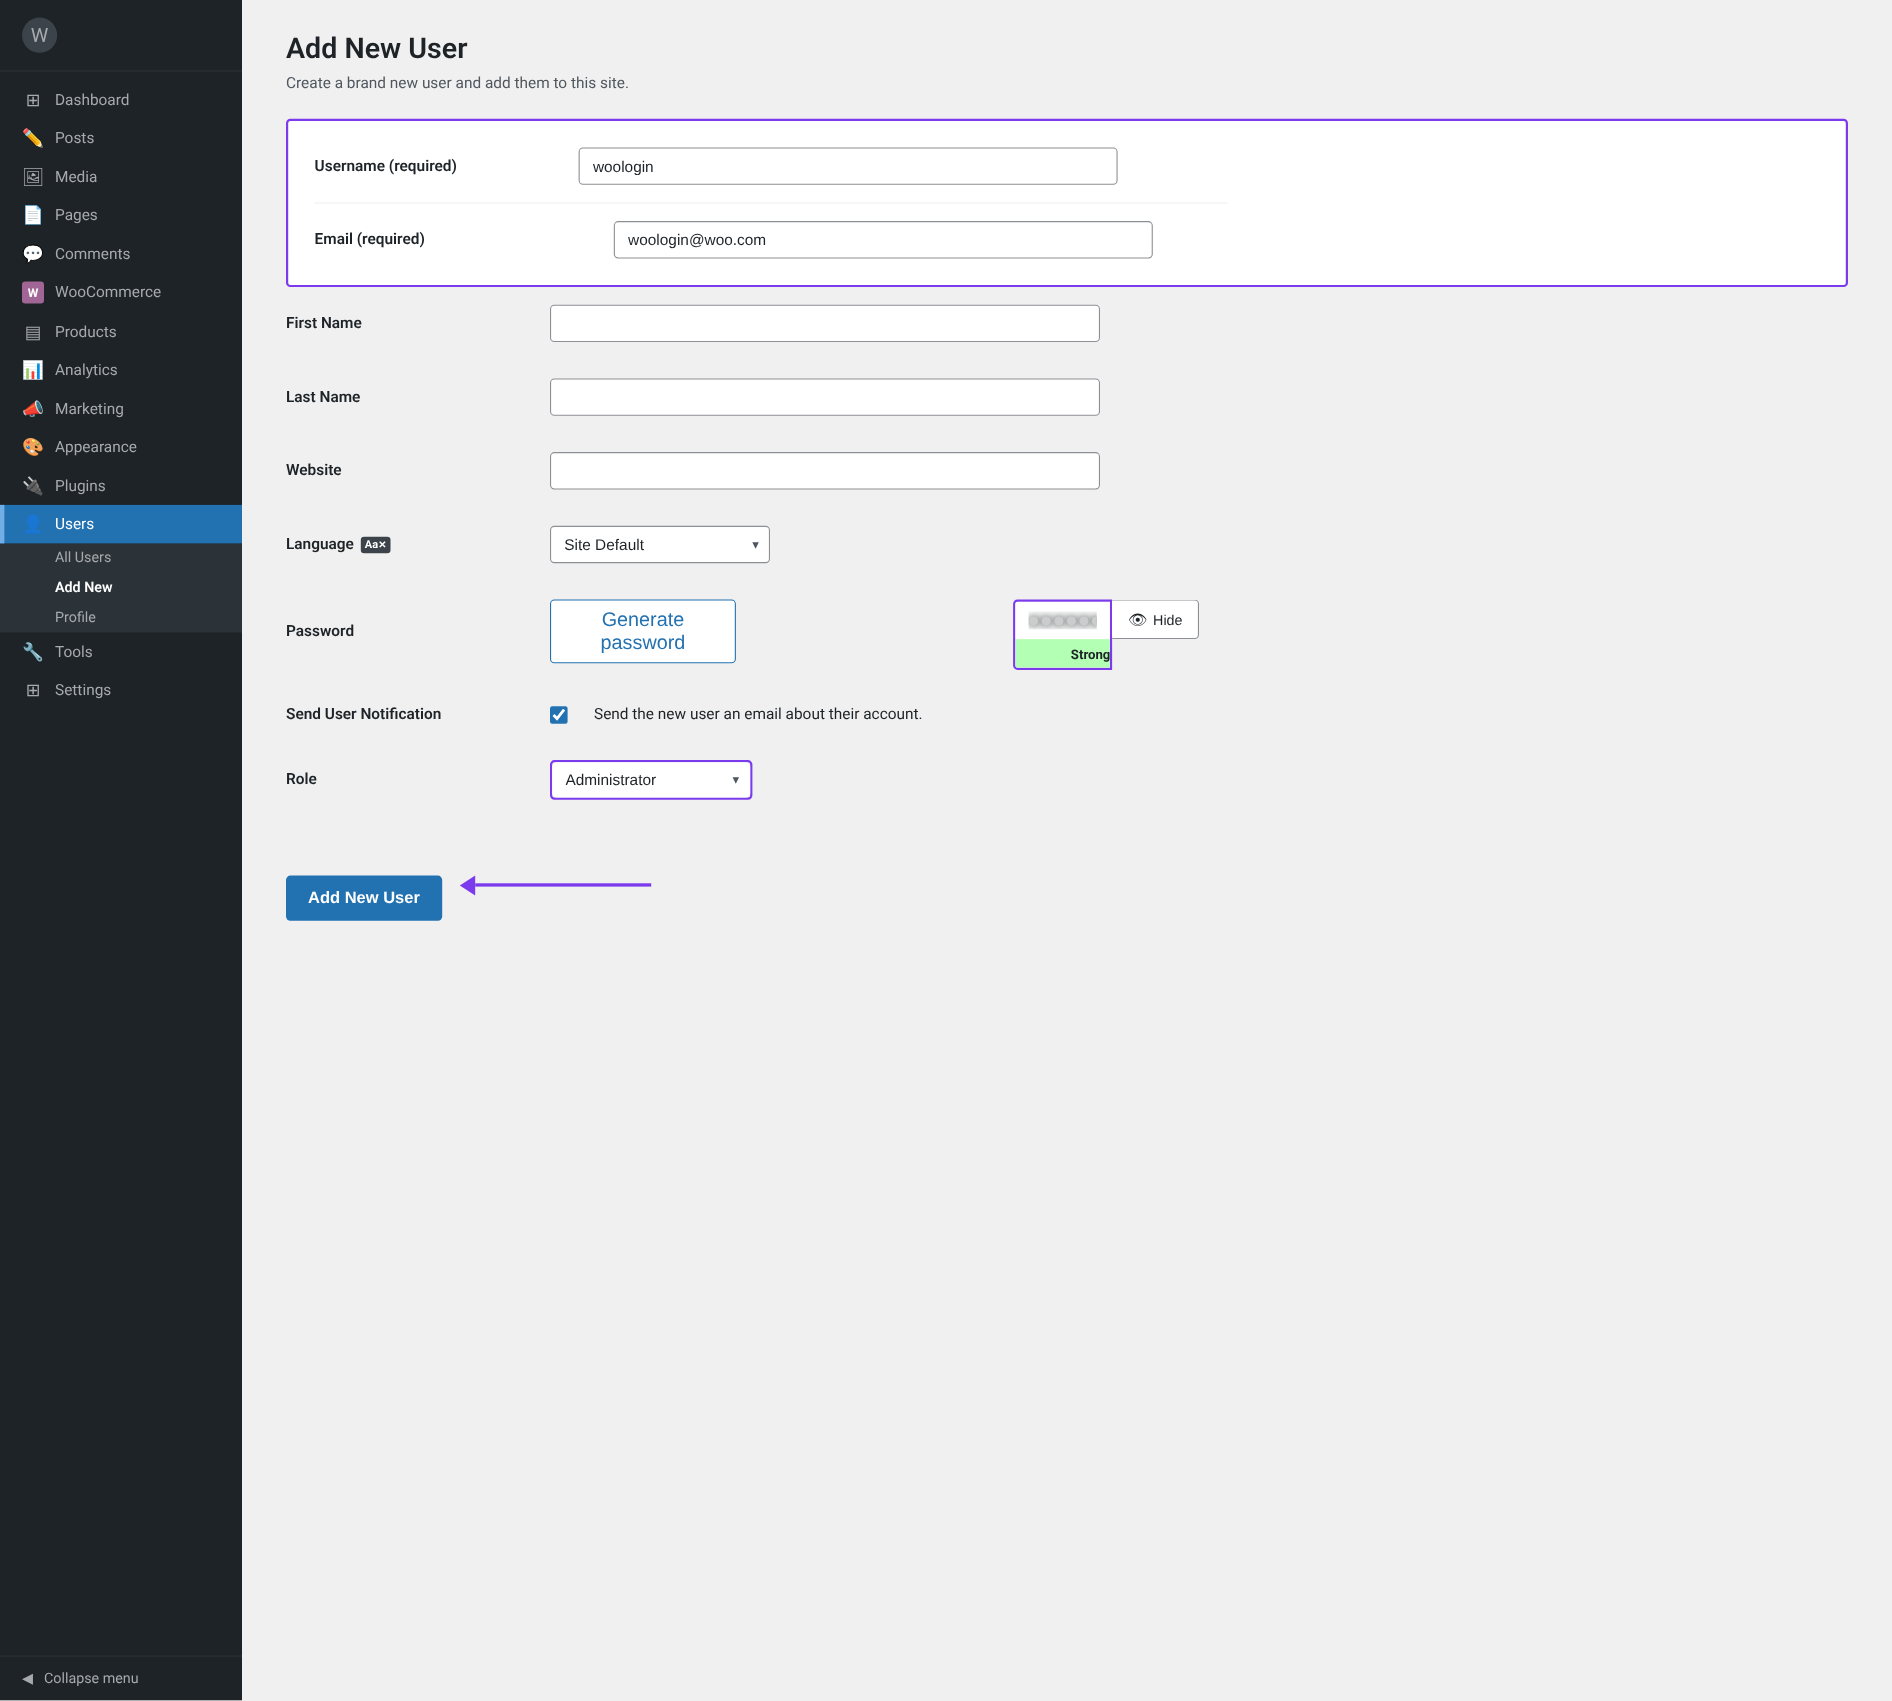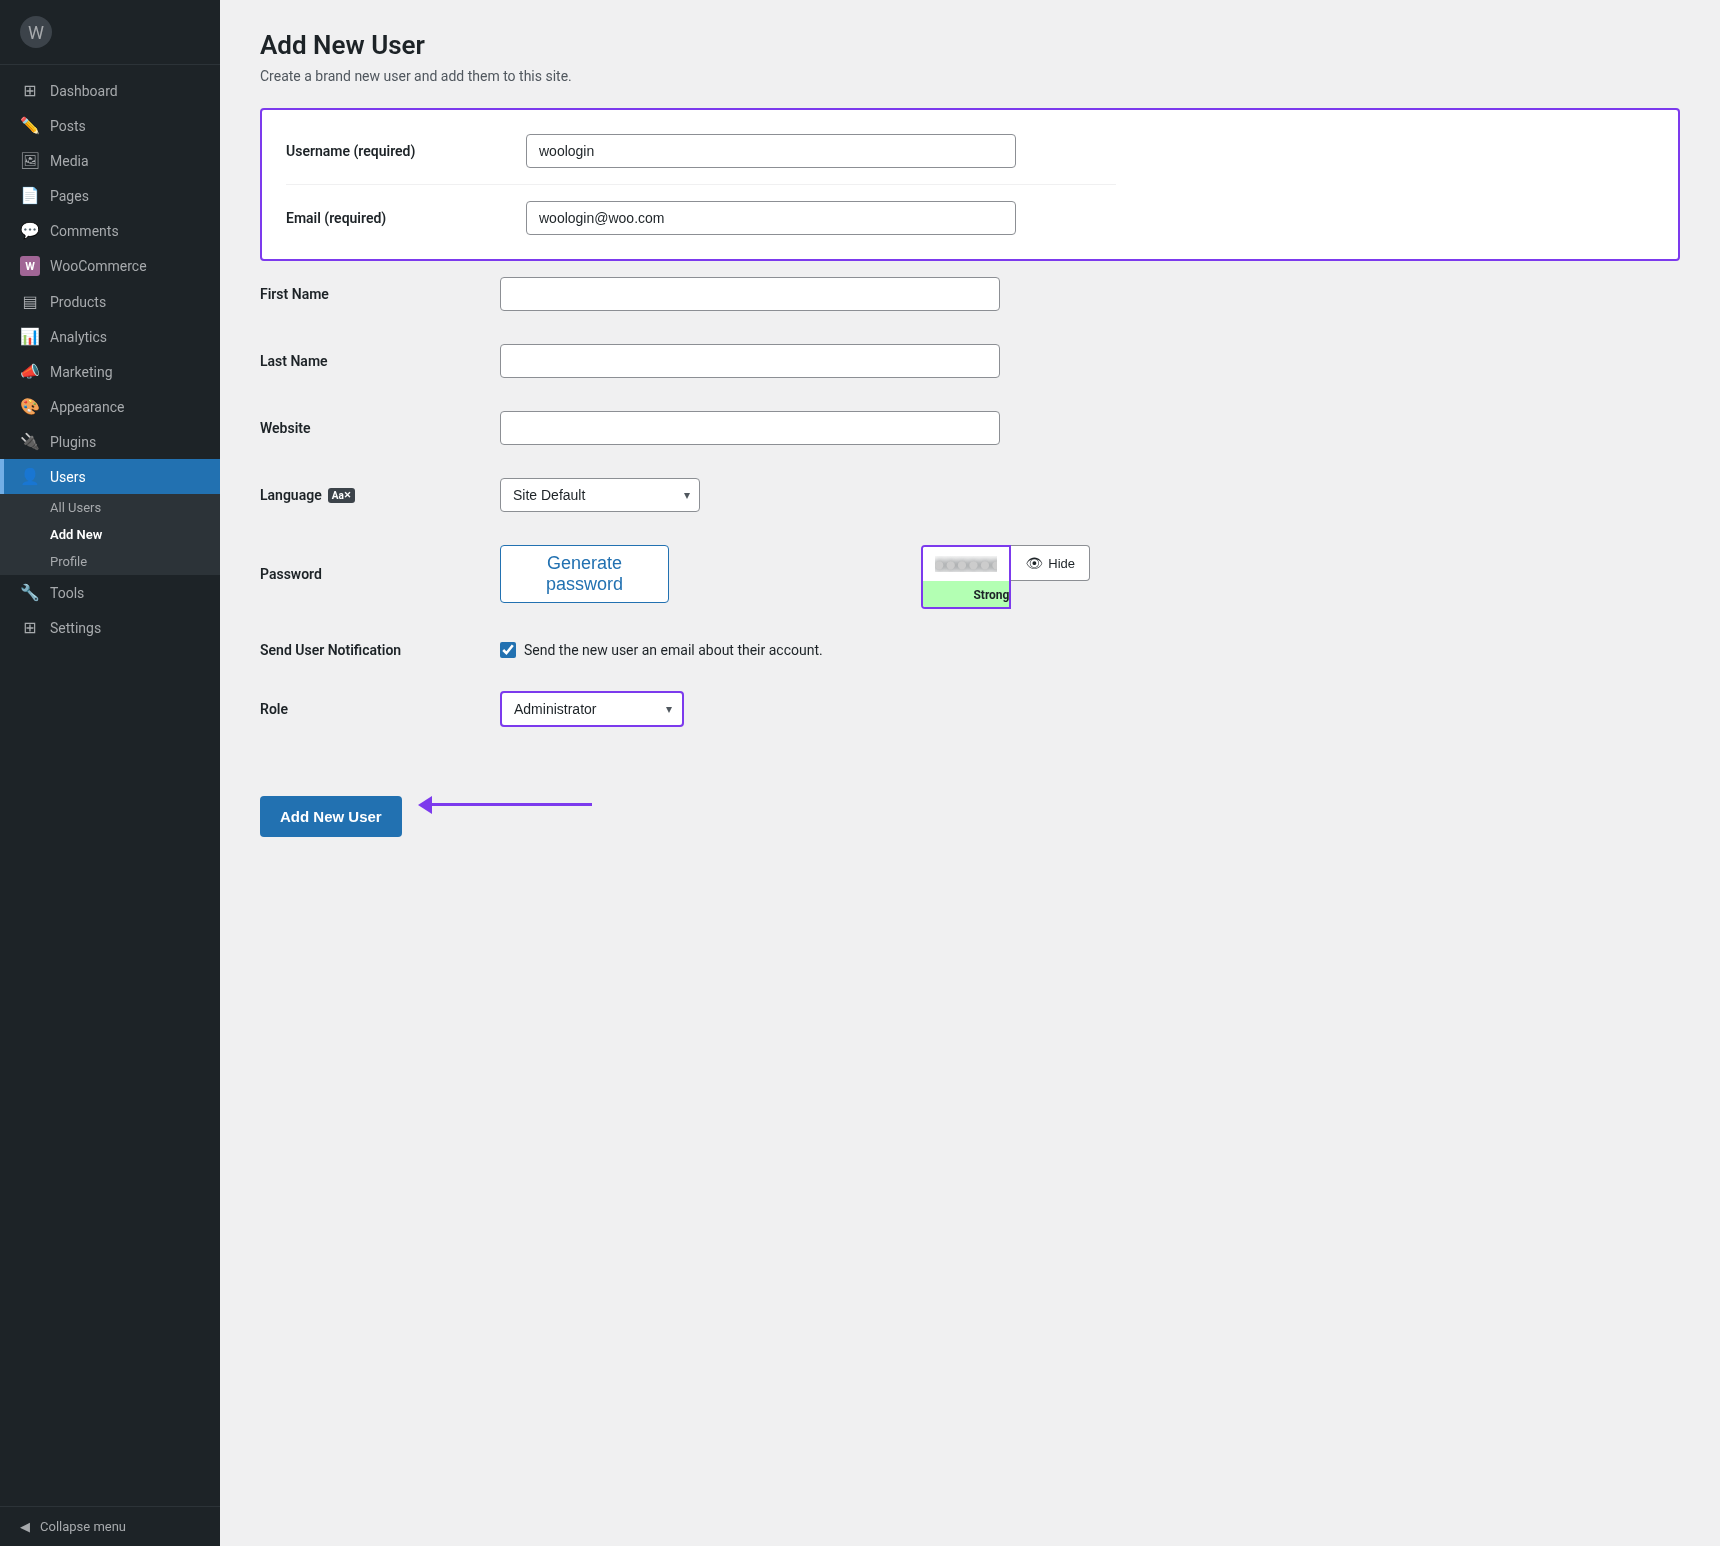--- a/index.html
+++ b/index.html
@@ -169,21 +169,21 @@
       padding: 7px 14px;
       border-radius: 4px;
       font-size: 18px;
       cursor: pointer;
     }
 
     
     .checkbox-row {
       display: flex;
       align-items: flex-start;
-      gap: 8px;
+      gap: 24px;
       font-size: 14px;
       color: #1d2327;
     }
     .checkbox-row input[type="checkbox"] {
       width: 16px; height: 16px;
       accent-color: #2271b1;
     }
 
     
     .add-user-btn {
@@ -333,21 +333,21 @@
 <div id="main">
 
   <h1 class="page-title">Add New User</h1>
   <p class="page-subtitle">Create a brand new user and add them to this site.</p>
 
   <div class="highlighted-section">
     <div class="form-row" style="border-bottom: 1px solid #f0f0f1; padding-top: 4px;">
       <div class="form-label">Username (required)</div>
       <input type="text" class="form-input" value="woologin" style="max-width: 490px;">
     </div>
-    <div class="form-row" style="padding-bottom: 4px;">
+    <div class="form-row" style="padding-bottom: 4px; gap: 32px;">
       <div class="form-label">Email (required)</div>
       <input type="email" class="form-input" value="woologin@woo.com" style="max-width: 490px;">
     </div>
   </div>
 
   <div class="form-row">
     <div class="form-label">First Name</div>
     <input type="text" class="form-input" value="" style="">
   </div>
 

